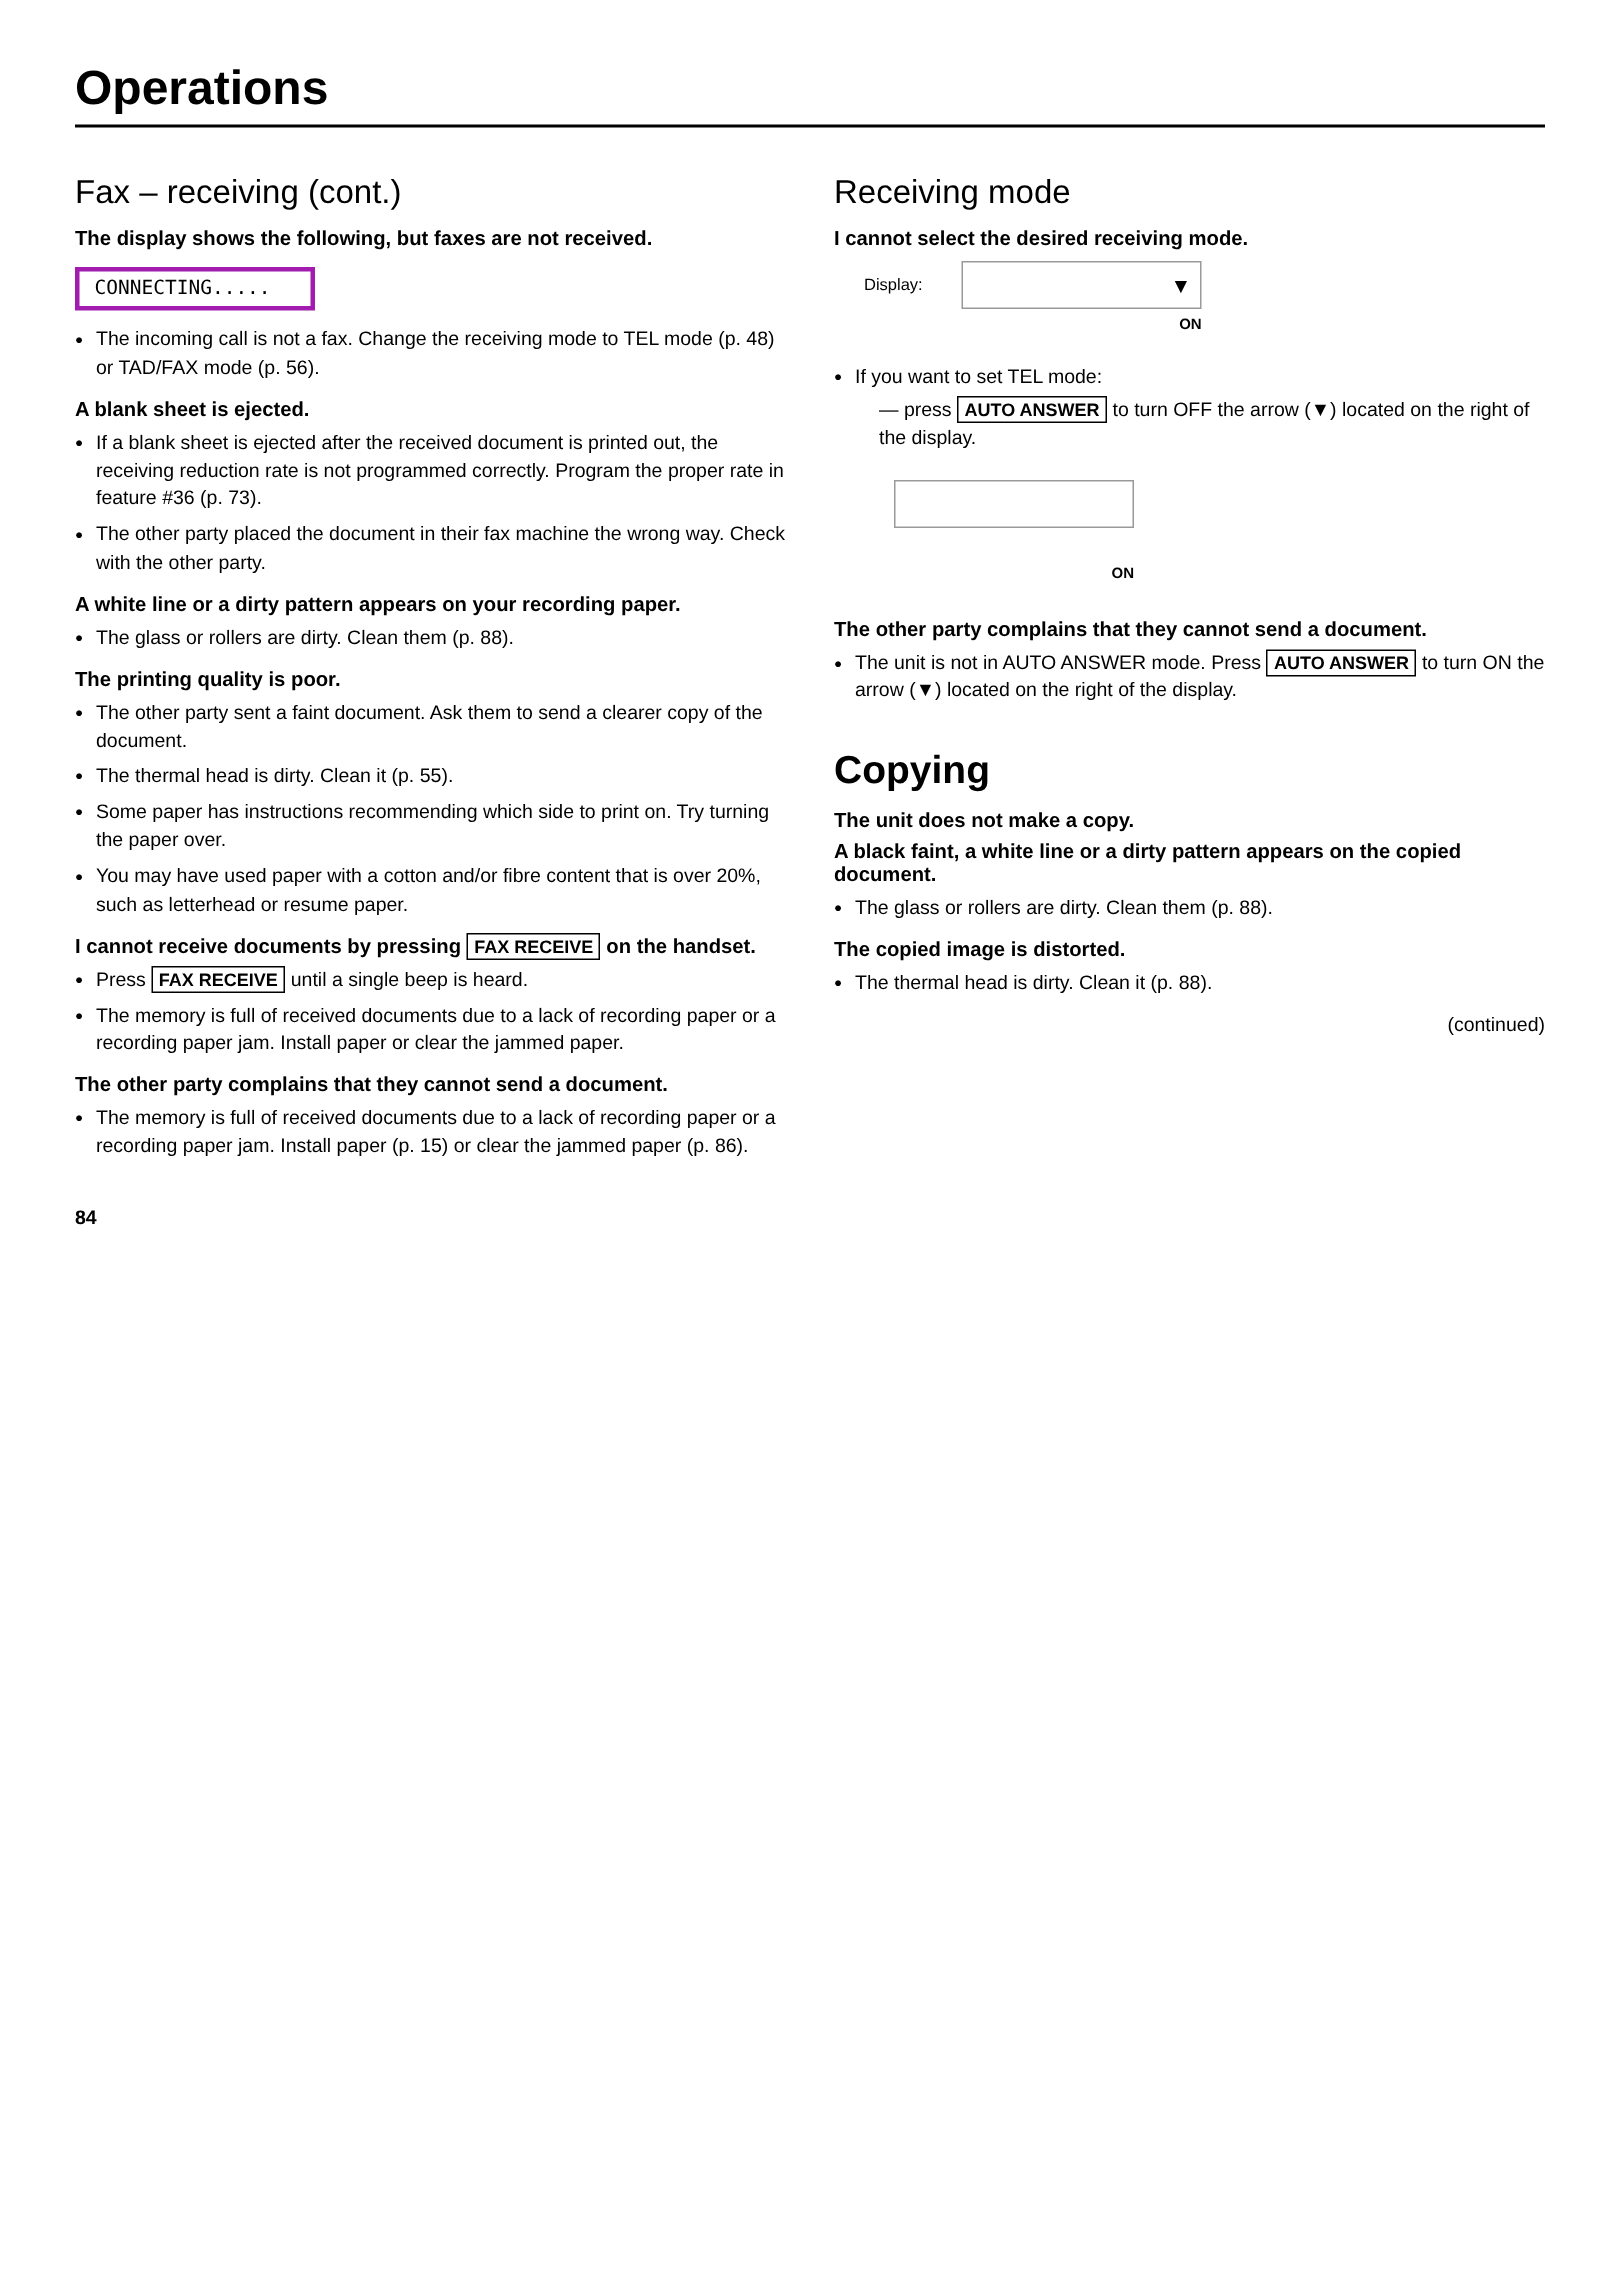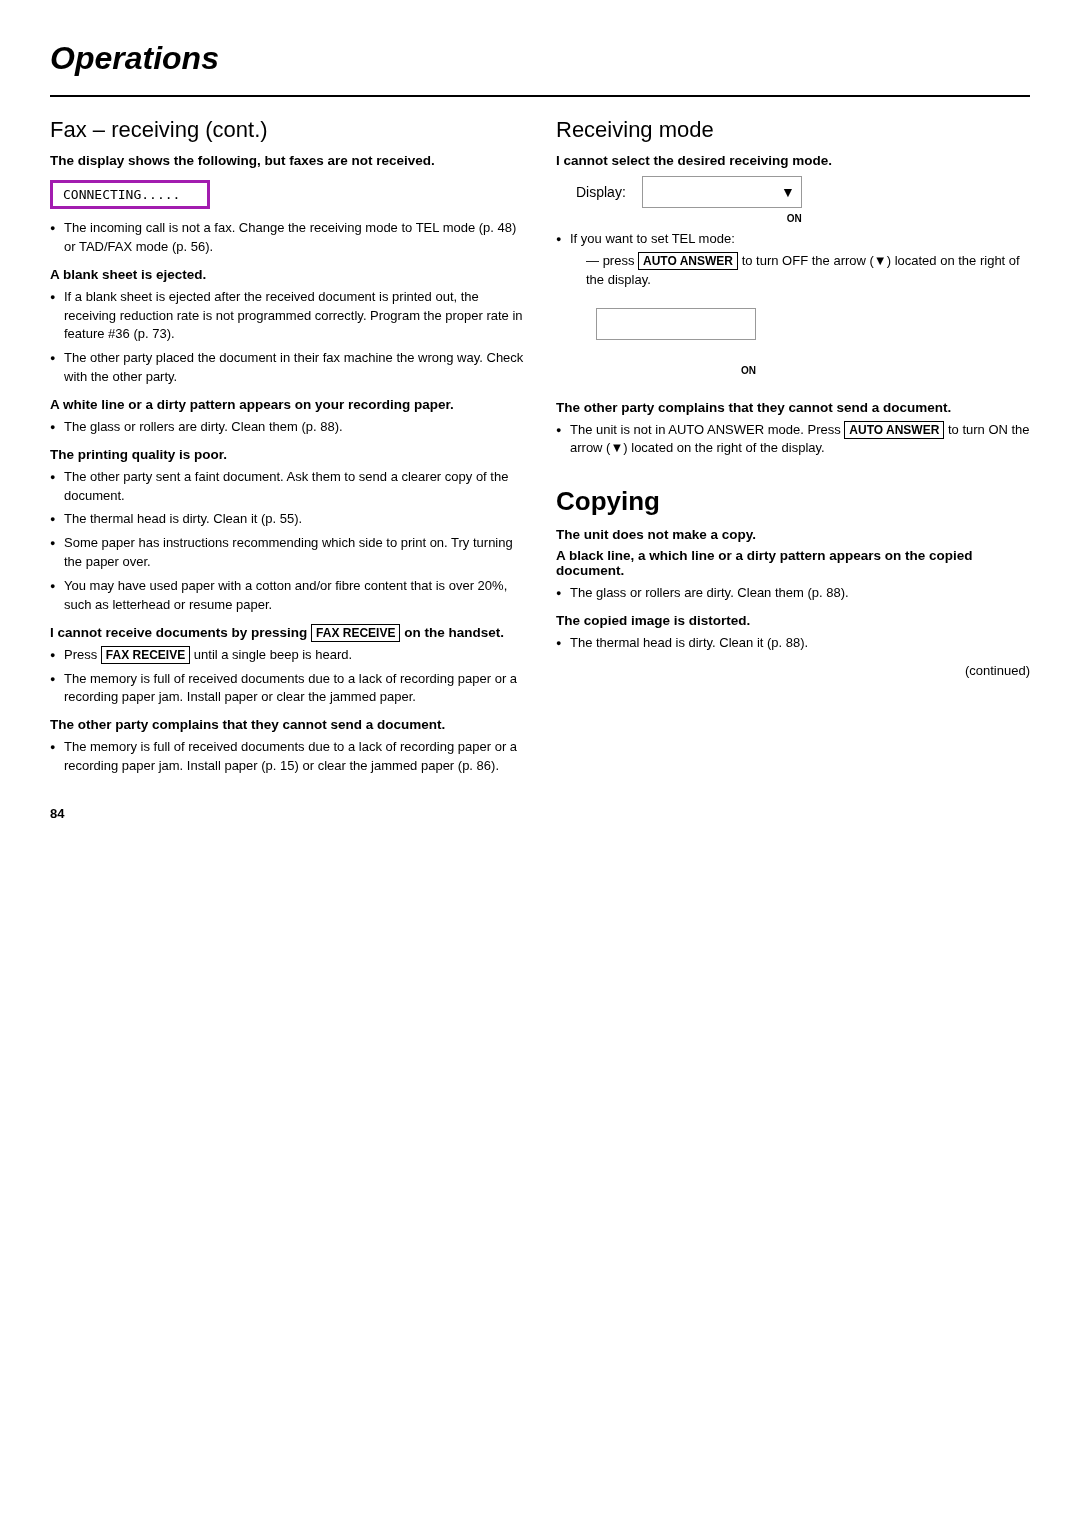--- a/index.html
+++ b/index.html
@@ -7,25 +7,24 @@
       width: 1080px;
       min-height: 1526px;
       background: #fff;
       font-family: Arial, Helvetica, sans-serif;
       font-size: 14px;
       color: #000;
       padding: 40px 50px 40px 50px;
     }
     .page-title {
       font-size: 32px;
-      font-style: italic;
       font-weight: bold;
       border-bottom: 2px solid #000;
-      padding-bottom: 18px;
-      margin-bottom: 20px;
+      padding-bottom: 6px;
+      margin-bottom: 30px;
     }
     .two-col {
       display: flex;
       gap: 32px;
     }
     .col-left {
       flex: 1;
     }
     .col-right {
       flex: 1;
@@ -126,22 +125,22 @@
       margin-top: 30px;
       font-size: 13px;
       font-weight: bold;
     }
     .continued {
       text-align: right;
       font-size: 13px;
       margin-top: 10px;
     }
     .display-label {
-      font-size: 14px;
-      margin-right: 6px;
+      font-size: 11px;
+      margin-right: 16px;
     }
   </style>
 </head>
 <body>
 
 <div class="page-title">Operations</div>
 
 <div class="two-col">
 
   <div class="col-left">
@@ -205,21 +204,21 @@
       <span class="display-label">Display:</span>
       <span style="position:relative; display:inline-block;">
         <span class="display-screen">
           <span class="arrow-down">▼</span>
         </span>
         <span style="position:absolute; right:0; bottom:-16px; font-size:10px; font-weight:bold;">ON</span>
       </span>
     </div>
     <br>
 
-    <ul class="bullet-list" style="margin-top:0;">
+    <ul class="bullet-list" style="margin-top:14px;">
       <li>
         If you want to set TEL mode:
         <div class="sub-bullet">press <span class="kbd">AUTO ANSWER</span> to turn OFF the arrow (▼) located on the right of the display.</div>
       </li>
     </ul>
 
     
     <div style="margin-left: 20px; margin-bottom: 24px; position: relative; display: inline-block;">
       <div class="display-screen-empty"></div>
       <span style="position:absolute; right:0; bottom:-16px; font-size:10px; font-weight:bold;">ON</span>
@@ -233,21 +232,21 @@
       <li>The unit is not in AUTO ANSWER mode. Press <span class="kbd">AUTO ANSWER</span> to turn ON the arrow (▼) located on the right of the display.</li>
     </ul>
 
     
     <div class="section-title-large">Copying</div>
 
     
     <p class="bold-para">The unit does not make a copy.</p>
 
     
-    <p class="bold-para">A black line, a which line or a dirty pattern appears on the copied document.</p>
+    <p class="bold-para">A black faint, a white line or a dirty pattern appears on the copied document.</p>
     <ul class="bullet-list">
       <li>The glass or rollers are dirty. Clean them (p. 88).</li>
     </ul>
 
     
     <p class="bold-para">The copied image is distorted.</p>
     <ul class="bullet-list">
       <li>The thermal head is dirty. Clean it (p. 88).</li>
     </ul>
 

